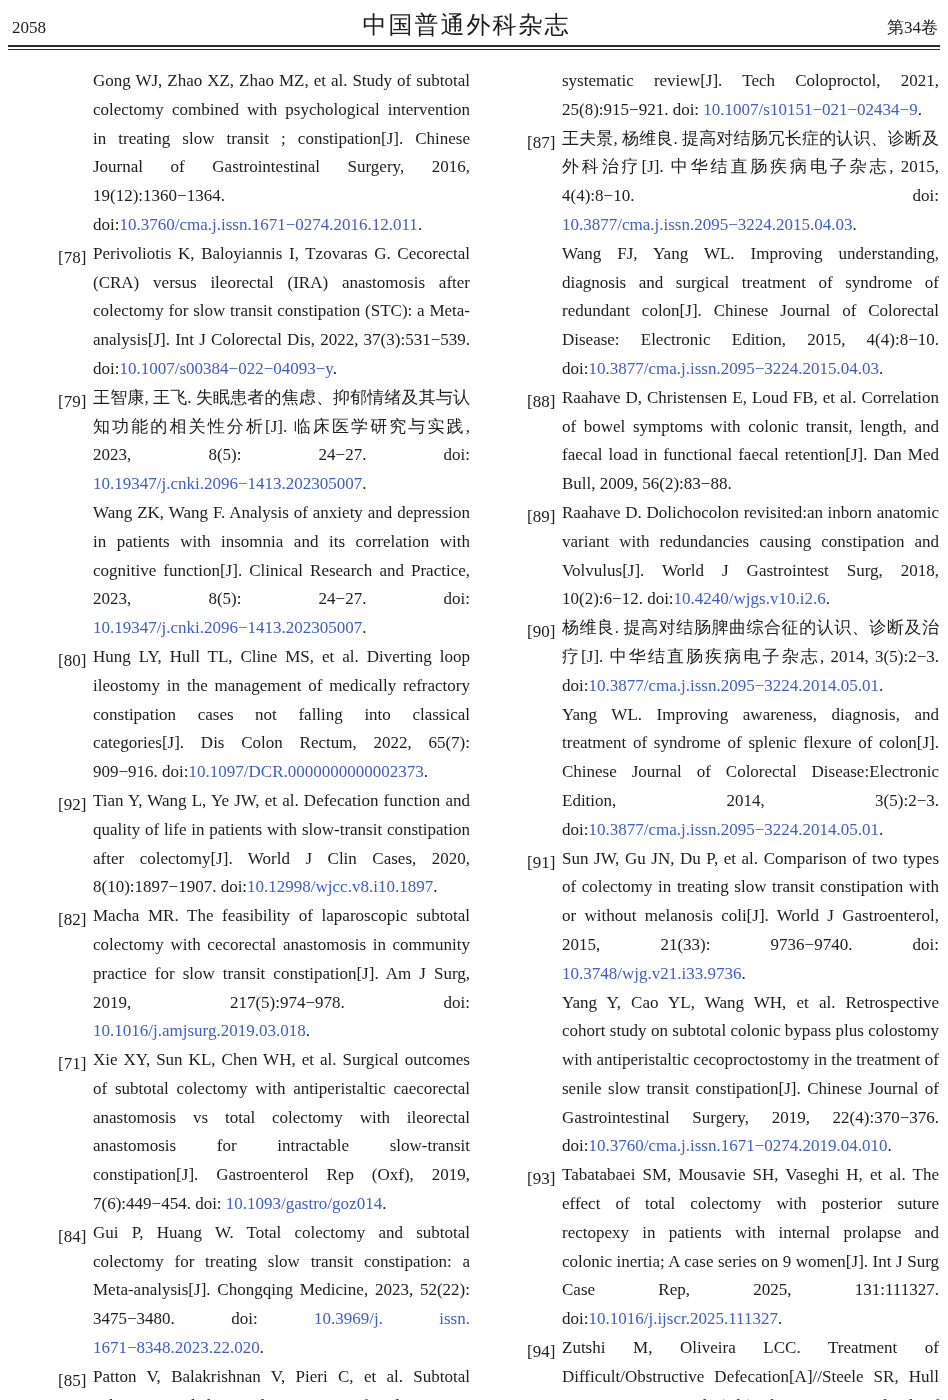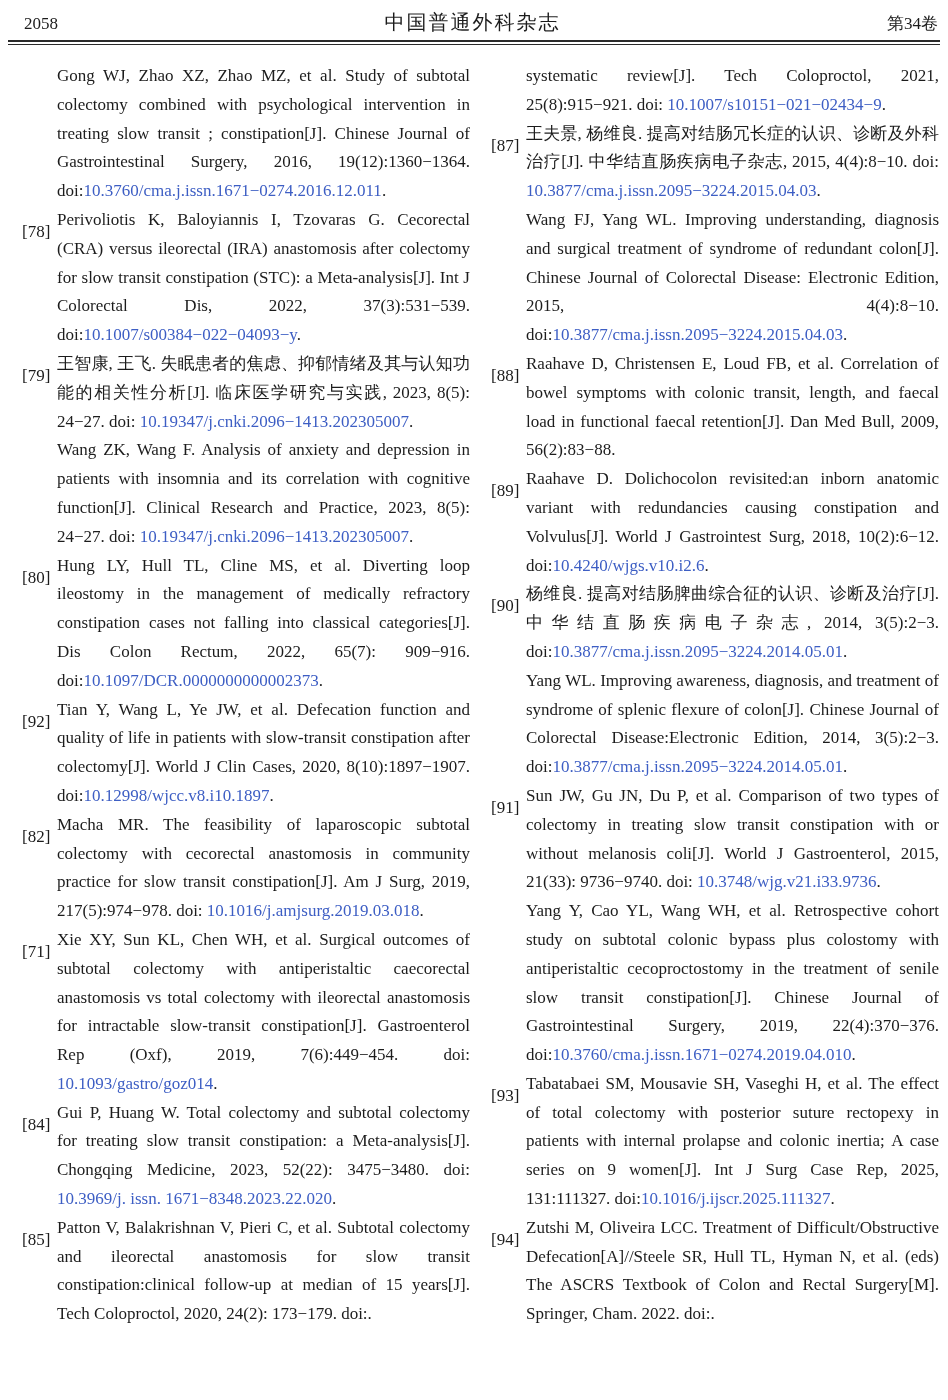--- a/index.html
+++ b/index.html
@@ -15,24 +15,23 @@
     width: 948px; height: 1400px;
     box-sizing: border-box;
     position: relative;
   }
   .header {
     display: flex;
     align-items: baseline;
     justify-content: space-between;
     padding: 9px 10px 0 12px;
     font-size: 17px;
-    margin-left: 12px;
   }
   .header .journal-title {
-    font-size: 20px;
+    font-size: 24px;
     letter-spacing: 2px;
   }
   .rule-thick {
     margin: 4px 8px 0 8px;
     height: 0;
     border-top: 2.5px solid #2a2a2a;
   }
   .rule-thin {
     margin: 2px 8px 0 8px;
     height: 0;
@@ -46,25 +45,26 @@
   .col {
     width: 448px;
     font-size: 17px;
     line-height: 28.8px;
   }
   .ref {
     position: relative;
     padding-left: 35px;
     text-align: justify;
     text-justify: inter-word;
+    margin-left: 36px;
   }
   .ref-num {
     position: absolute;
     left: 0;
-    top: 12px;
+    top: 4px;
   }
   .doi {
     color: var(--link);
     text-decoration: none;
     cursor: pointer;
   }
 </style>
 </head>
 <body style="color: rgb(28, 28, 28);">
 

